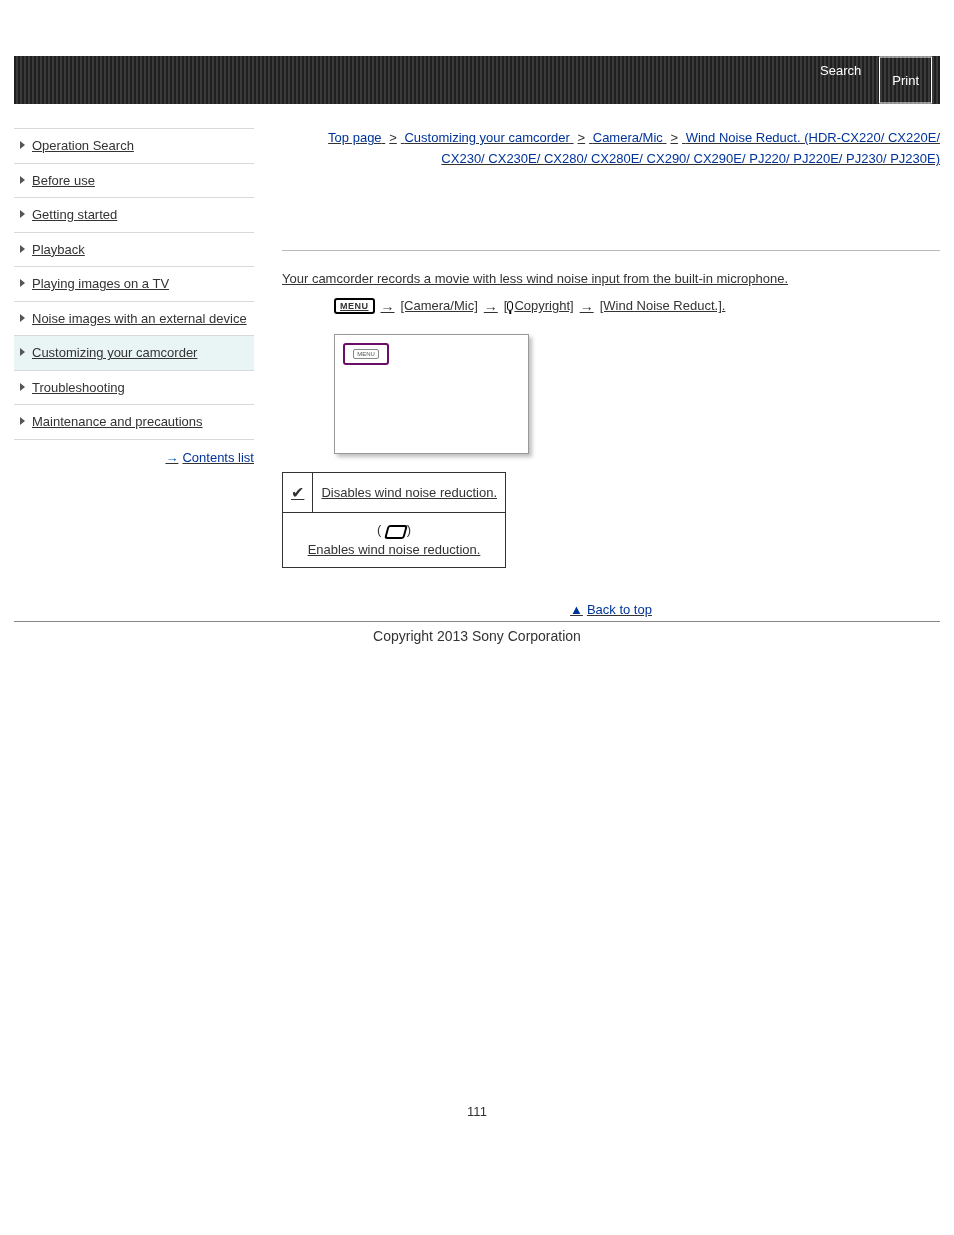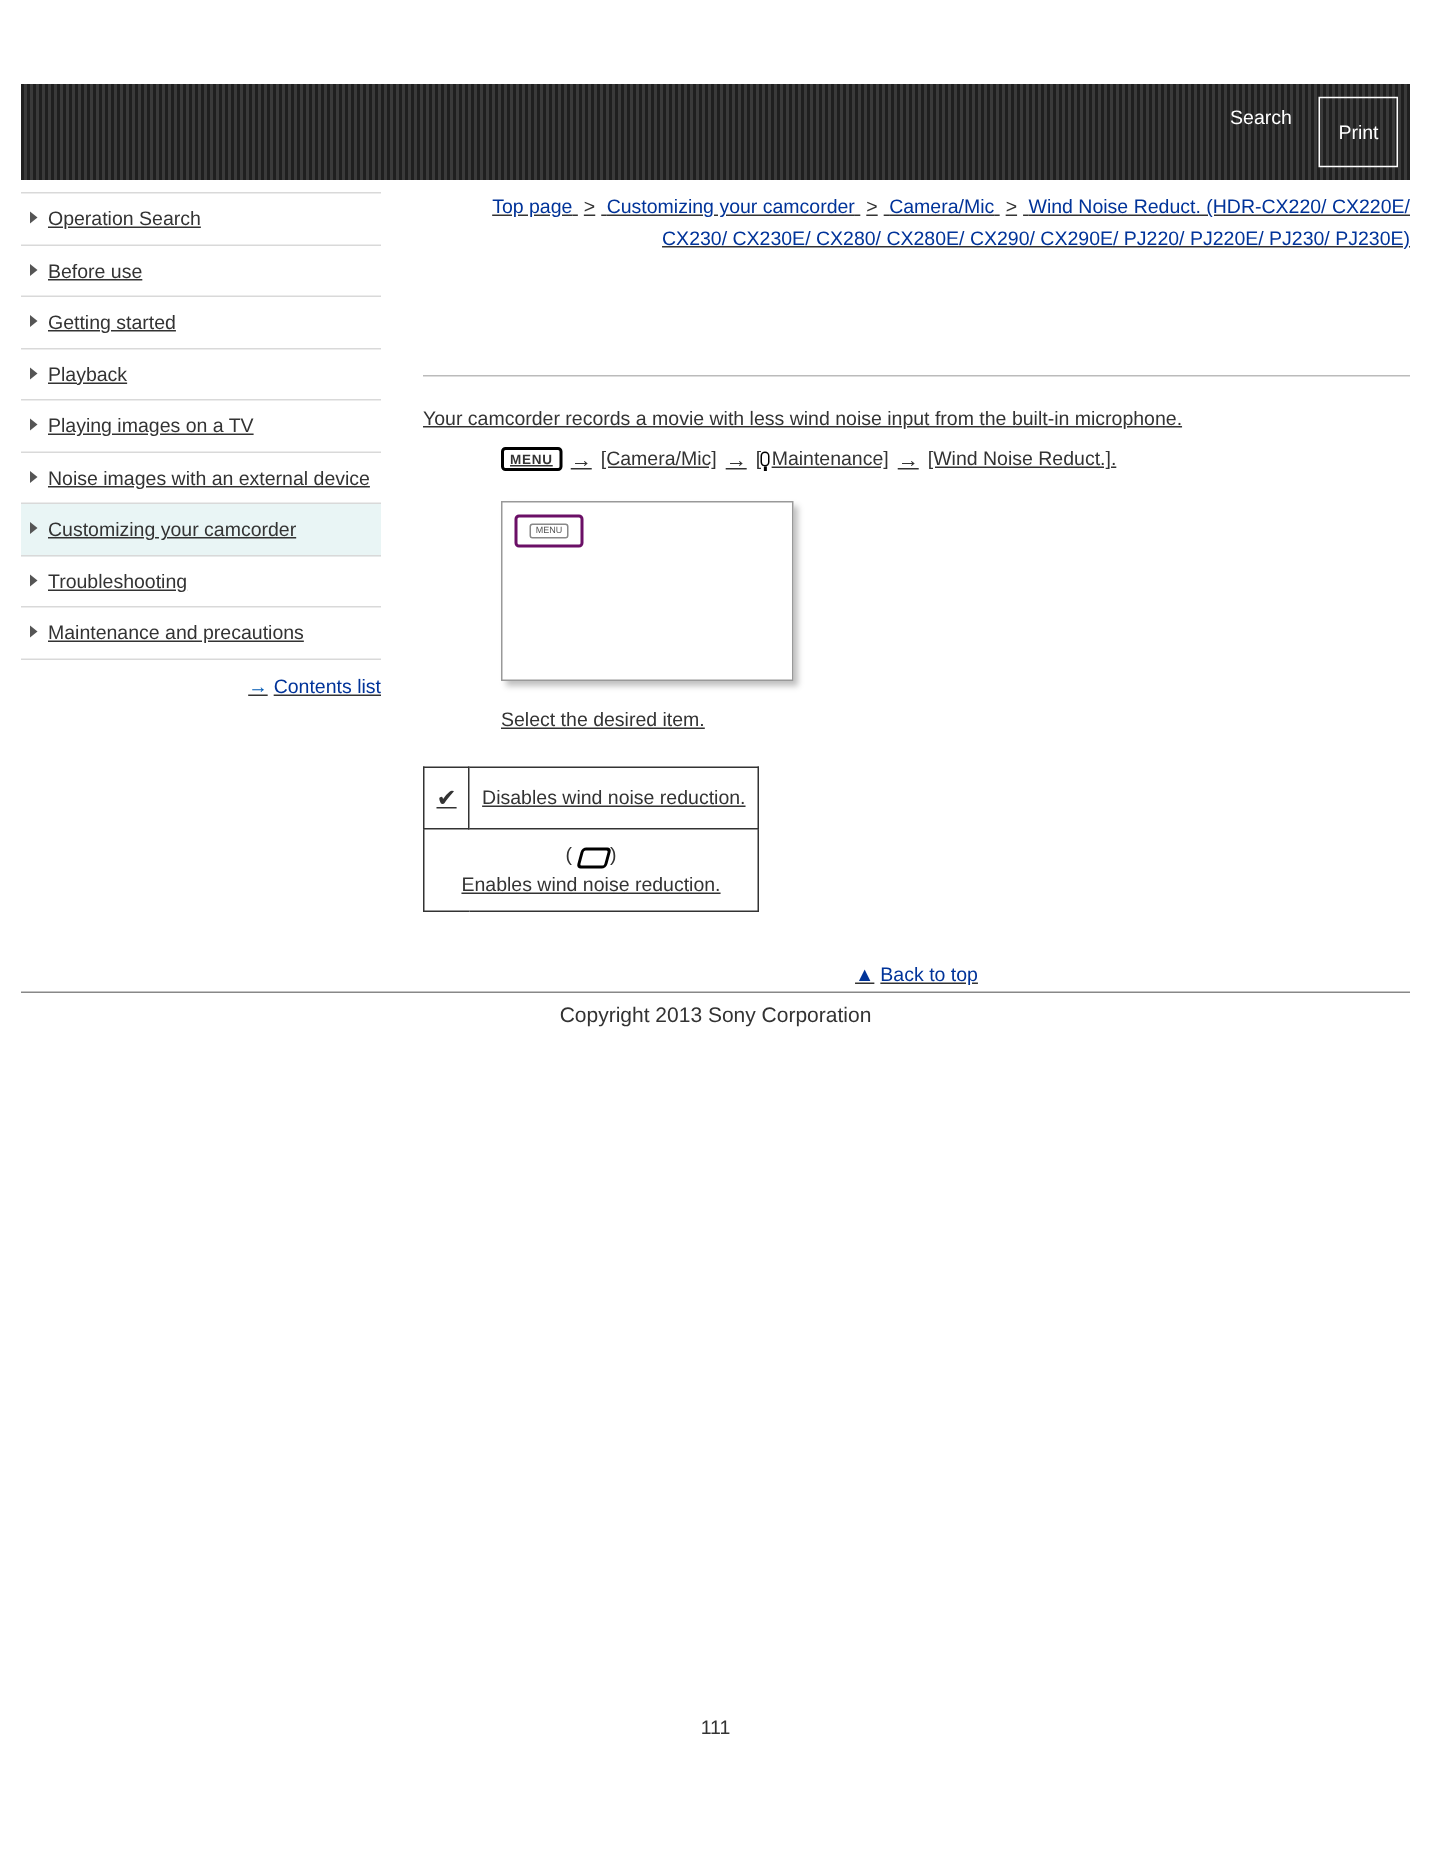--- a/index.html
+++ b/index.html
@@ -10,24 +10,24 @@
     color: #333;
     background: #fff;
   }
   .page {
     width: 954px;
     margin: 0 auto;
     padding: 56px 14px 40px;
     position: relative;
   }
   .header-band {
-    height: 64px;
+    height: 48px;
     background: repeating-linear-gradient(90deg, #1f1f1f 0 2px, #3a3a3a 2px 4px);
     position: relative;
-    margin-bottom: 8px;
+    margin-bottom: 24px;
   }
   .header-actions {
     position: absolute;
     right: 8px;
     top: 50%;
     transform: translateY(-50%);
     display: flex;
     gap: 8px;
   }
   .btn-search, .btn-print {
@@ -281,33 +281,32 @@
       <hr class="sep">
 
       <p class="lead">Your camcorder records a movie with less wind noise input from the built-in microphone.</p>
 
       <div class="menu-seq">
         <span class="menu-icon">MENU</span>
         <span class="arrow-r">→</span>
         <span>[Camera/Mic]</span>
         <span class="arrow-r">→</span>
         <span>
-          <span>[</span><span class="mic-icon"></span><span>Maintenance]</span>
+          <span>[</span><span class="mic-icon"></span><span>Copyright]</span>
         </span>
         <span class="arrow-r">→</span>
         <span>[Wind Noise Reduct.].</span>
       </div>
 
       <div class="screen-box">
         <div class="inner-chip">
           <span class="inner-chip-inner">MENU</span>
         </div>
       </div>
 
-      <p class="note">Select the desired item.</p>
 
       <table class="options-table">
         <tbody>
             <tr>
           <td class="icon-cell">✔</td>
           <td>Disables wind noise reduction.</td>
         </tr>
         <tr>
           <td colspan="2" style="text-align:center;">
             <span class="wind-icon">

